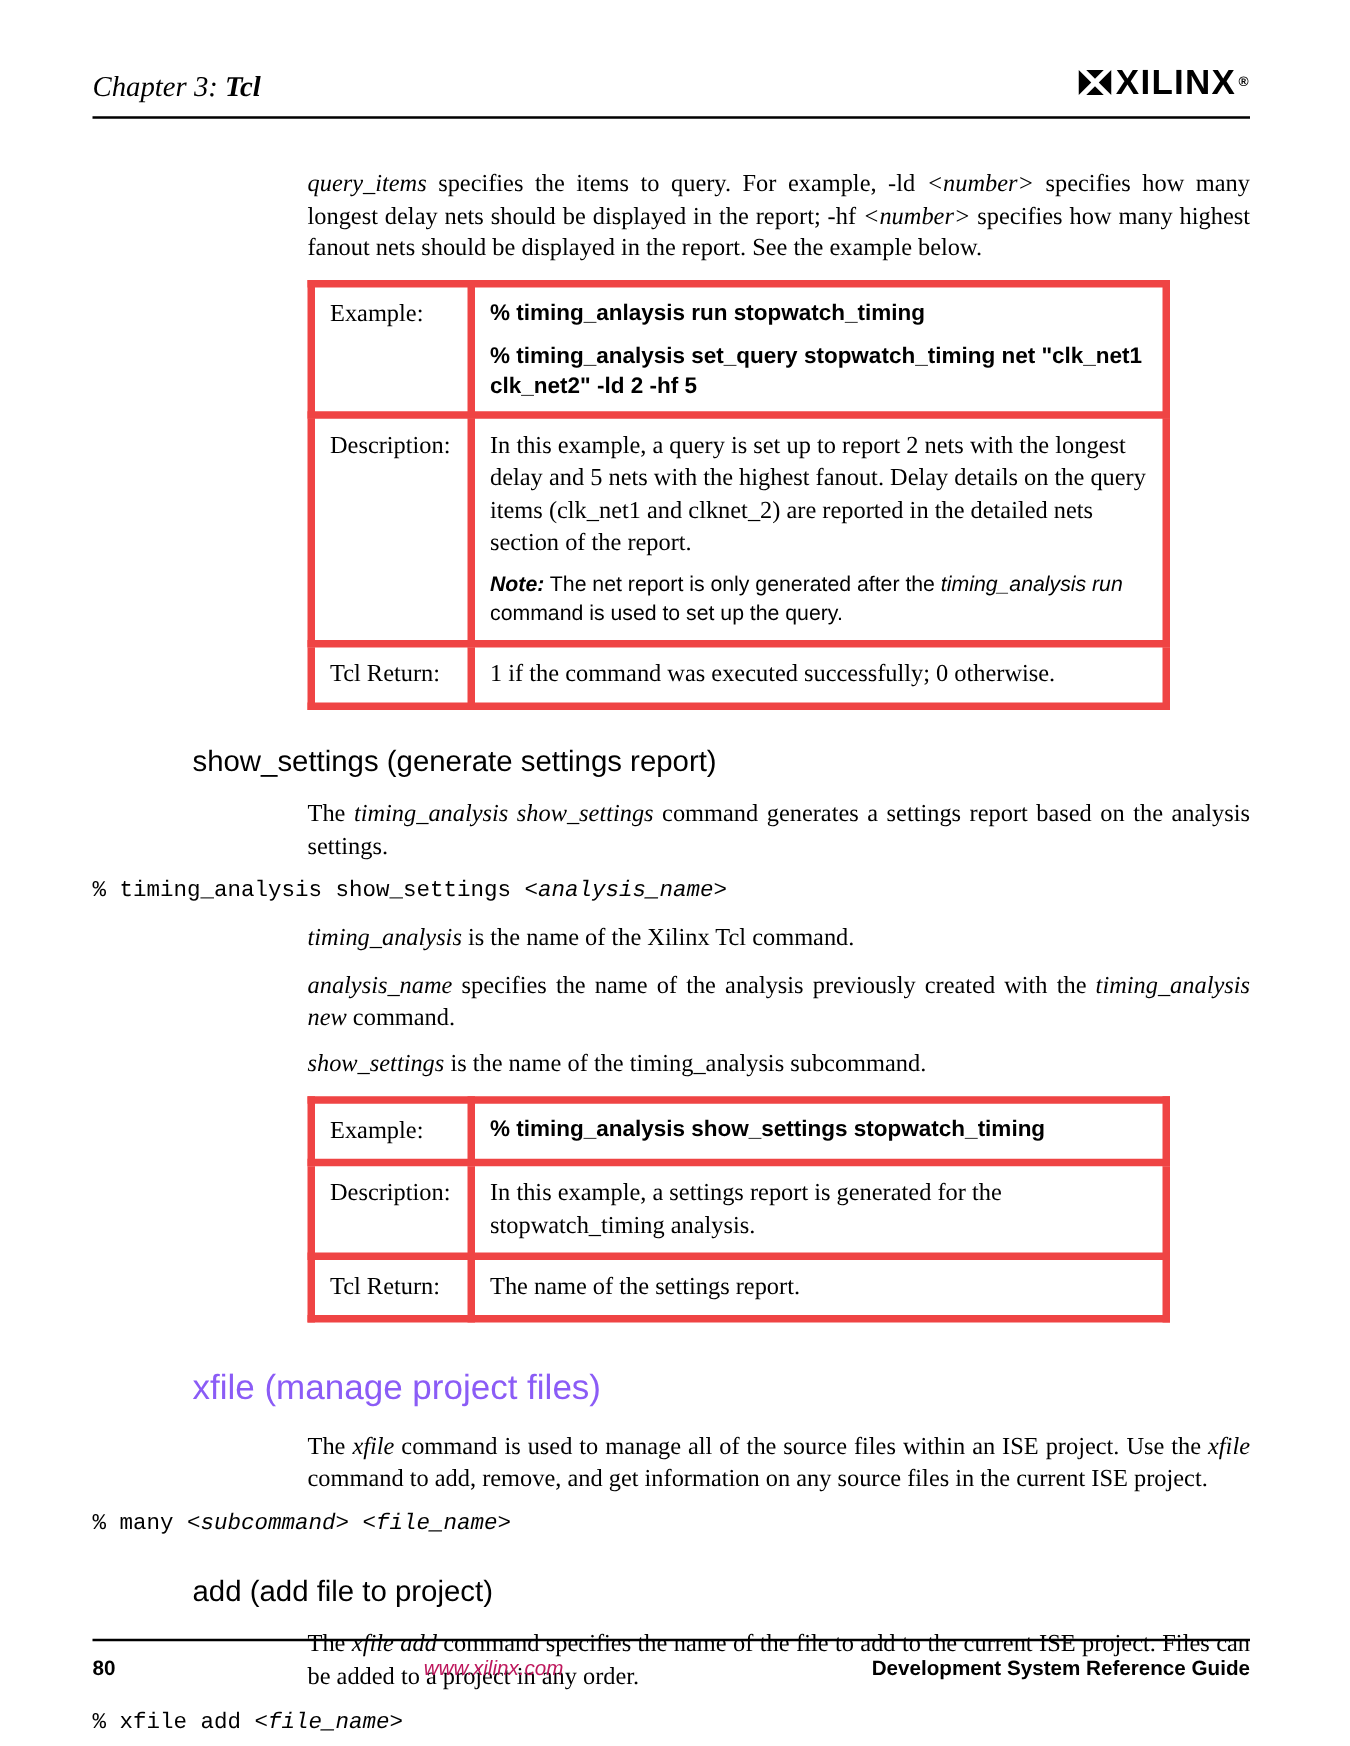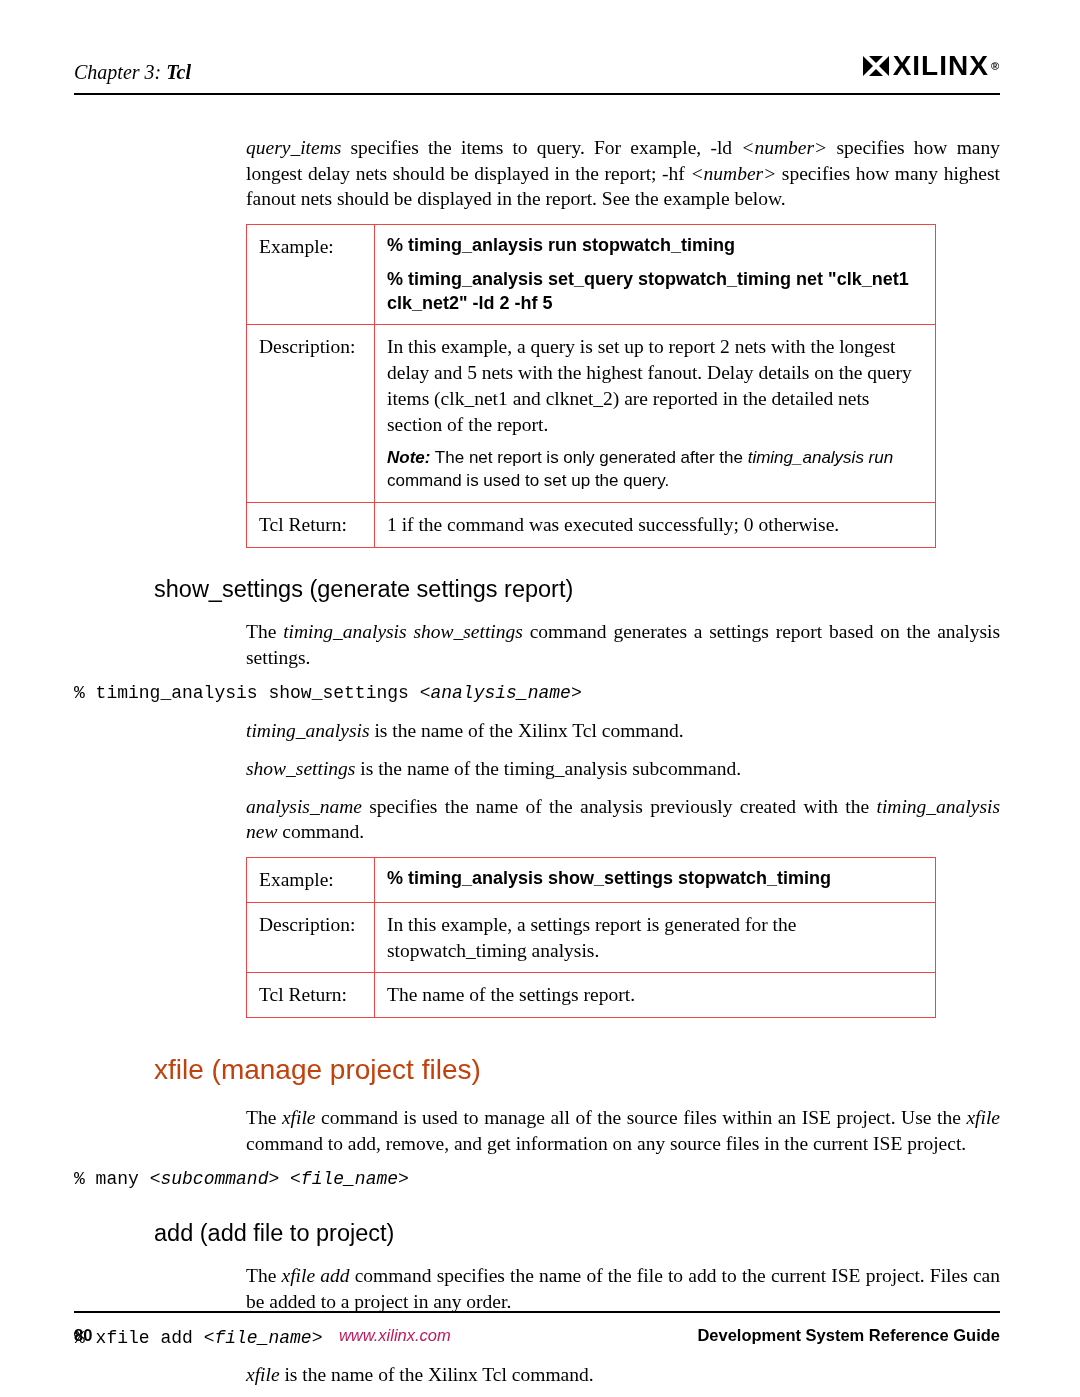--- a/index.html
+++ b/index.html
@@ -17,21 +17,21 @@
     padding: 48px 80px 60px 74px;
   }
   .header-row {
     display: flex;
     justify-content: space-between;
     align-items: flex-end;
     padding-bottom: 8px;
   }
   .chapter-label {
     font-style: italic;
-    font-size: 20px;
+    font-size: 23px;
     text-align: right;
   }
   .chapter-label .bold { font-weight: bold; font-style: italic; }
   .logo {
     font-weight: bold;
     letter-spacing: 1px;
     display: flex;
     align-items: center;
     gap: 2px;
   }
@@ -53,21 +53,21 @@
     font-size: 18px;
     margin: 6px 0 12px 0;
   }
   .tbl {
     border-collapse: collapse;
     width: 690px;
     margin-bottom: 20px;
     font-size: 19.5px;
   }
   .tbl td {
-    border: 1px solid #ef4444;
+    border: 6px solid #ef4444;
     padding: 9px 12px;
     vertical-align: top;
   }
   .tbl td.k { width: 128px; }
   .tbl .codebold {
     font-family: Liberation Sans, sans-serif;
     font-weight: bold;
     font-size: 18px;
   }
   .tbl .noteblk { margin-top: 10px; font-family: Arial, Helvetica, sans-serif; font-size: 17px; line-height: 1.35; }
@@ -76,21 +76,21 @@
   .h3 {
     font-family: Arial, Helvetica, sans-serif;
     font-size: 23.5px;
     font-weight: normal;
     margin: 26px 0 14px 0;
   }
   .h2 {
     font-family: Arial, Helvetica, sans-serif;
     font-size: 28px;
     font-weight: normal;
-    color: #c2410c;
+    color: #8b5cf6;
     margin: 34px 0 16px 0;
   }
   .footer {
     position: absolute;
     left: 74px;
     right: 80px;
     bottom: 50px;
   }
   .footer .hr-bottom { margin-bottom: 12px; }
   .footer-row {
@@ -162,25 +162,25 @@
       <span>The </span><span class="italic">timing_analysis show_settings</span><span> command generates a settings report based on the analysis settings.</span>
     </p>
 
     <div class="codeline indent2">
       <span>% timing_analysis show_settings </span><span style="font-style:italic;margin-top:24px;">&lt;analysis_name&gt;</span>
     </div>
 
     <p class="p indent1">
       <span class="italic">timing_analysis</span><span> is the name of the Xilinx Tcl command.</span>
     </p>
-    <p class="p indent1">
-      <span class="italic">show_settings</span><span> is the name of the timing_analysis subcommand.</span>
-    </p>
     <p class="p indent1" style="text-align:justify;">
       <span class="italic">analysis_name</span><span> specifies the name of the analysis previously created with the </span><span class="italic">timing_analysis new</span><span> command.</span>
+    </p>
+    <p class="p indent1">
+      <span class="italic">show_settings</span><span> is the name of the timing_analysis subcommand.</span>
     </p>
 
     <table class="tbl indent1">
       <tbody>
           <tr>
         <td class="k">Example:</td>
         <td>
           <div class="codebold">% timing_analysis show_settings stopwatch_timing</div>
         </td>
       </tr>

